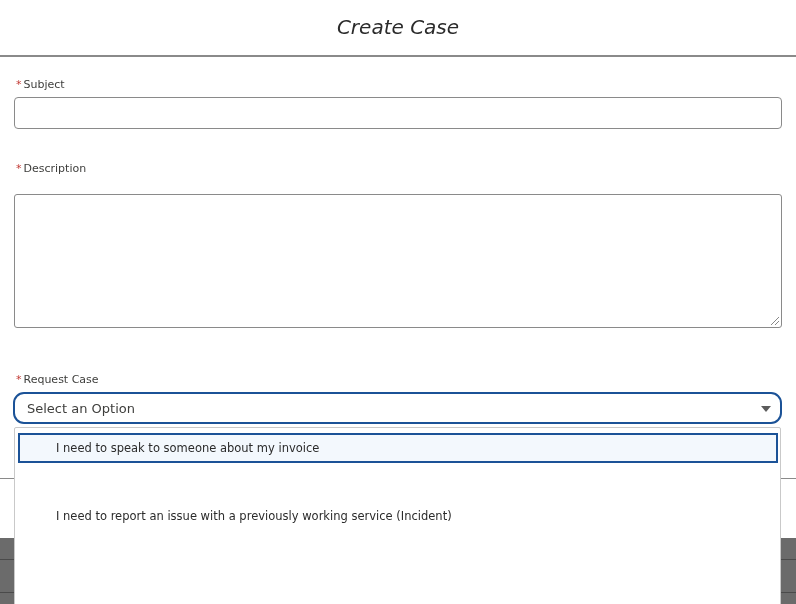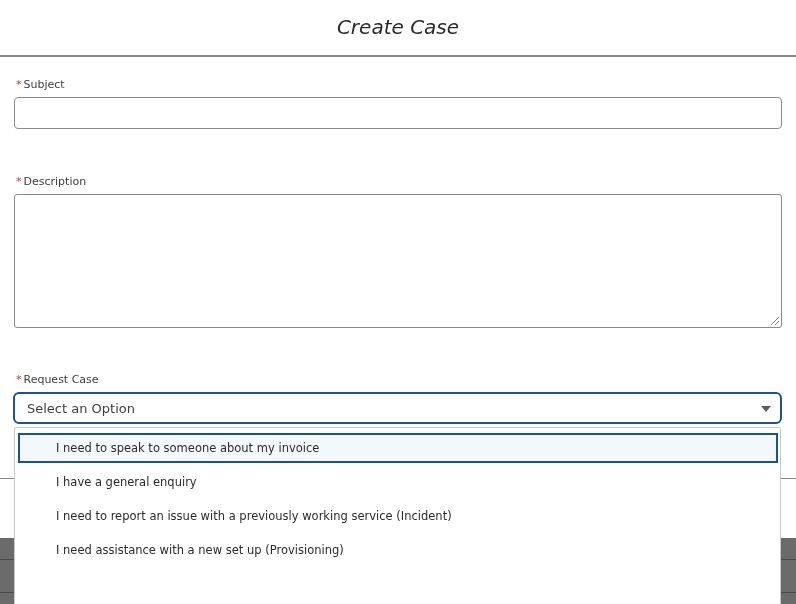--- a/index.html
+++ b/index.html
@@ -9,21 +9,21 @@
   .backdrop .line { position:absolute; left:0; width:796px; height:1px; background:#4a4a4a; }
   .under-panel { position:absolute; left:0; top:478px; width:796px; height:59px; background:#fff; border-top:1px solid #8a8a8a; }
   .header { position:absolute; left:0; top:0; width:796px; height:55px; border-bottom:2px solid #8a8a8a; background:#fff; }
   .title { position:absolute; left:0; width:796px; top:15px; text-align:center; font-size:20px; color:#2b2b2b;font-style:italic; }
   .label { position:absolute; left:16px; font-size:11px; color:#3e3e3c; }
   .req { color:#c23934; margin-right:2px; }
   .input { position:absolute; left:14px; width:766px; border:1px solid #8a8a8a; border-radius:4px; background:#fff; box-sizing:border-box; }
   .textarea { position:absolute; left:14px; top:194px; width:768px; height:134px; border:1px solid #8a8a8a; border-radius:3px; box-sizing:border-box; background:#fff; }
   .grip { position:absolute; right:2px; bottom:2px; width:8px; height:8px;
           background:linear-gradient(135deg, transparent 45%, #888 45%, #888 55%, transparent 55%, transparent 70%, #888 70%, #888 80%, transparent 80%); }
-  .combo { position:absolute; left:13px; top:392px; width:769px; height:32px; border:2px solid #1b5297; border-radius:6px; box-sizing:border-box; background:#fff;text-align:center; }
+  .combo { position:absolute; left:13px; top:392px; width:769px; height:32px; border:2px solid #1b5297; border-radius:11px; box-sizing:border-box; background:#fff;text-align:center; }
   .combo-text { position:absolute; left:12px; top:7px; font-size:13px; color:#3e3e3c; }
   .caret { position:absolute; right:9px; top:12px; width:0; height:0; border-left:5px solid transparent; border-right:5px solid transparent; border-top:6px solid #5c5c5c; }
   .dropdown { position:absolute; left:14px; top:427px; width:767px; height:180px; background:#fff; border:1px solid #c9c9c9; border-radius:2px; box-sizing:border-box; }
   .opt { position:absolute; left:3px; width:760px; height:30px; box-sizing:border-box; font-size:11.5px; color:#2b2b2b; }
   .opt span { position:absolute; left:38px; top:8px; white-space:nowrap; }
   .opt.active { background:#f3f8fd; border:2px solid #1b5297; }
   .opt.active span { left:36px; top:6px; }
 </style>
 </head>
 <body>
@@ -36,41 +36,35 @@
 
 <div class="header">
   <div class="title">Create Case</div>
 </div>
 
 <div class="label" style="top:78px">
   <span class="req">*</span><span>Subject</span>
 </div>
 <div class="input" style="top:97px;height:32px;width:768px"></div>
 
-<div class="label" style="top:175px">
+<div class="label" style="top:162px">
   <span class="req">*</span><span>Description</span>
 </div>
 <div class="textarea">
   <div class="grip"></div>
 </div>
 
 <div class="label" style="top:373px">
   <span class="req">*</span><span>Request Case</span>
 </div>
 <div class="combo">
   <span class="combo-text">Select an Option</span>
   <span class="caret"></span>
 </div>
 
 <div class="dropdown">
   <div class="opt active" style="top:5px">
       <span>I need to speak to someone about my invoice</span>
     </div>
-  <div class="opt" style="top:39px">
-      <span>I have a general enquiry</span>
-    </div>
   <div class="opt" style="top:73px">
       <span>I need to report an issue with a previously working service (Incident)</span>
-    </div>
-  <div class="opt" style="top:107px">
-      <span>I need assistance with a new set up (Provisioning)</span>
     </div>
 </div>
 
 </body></html>

